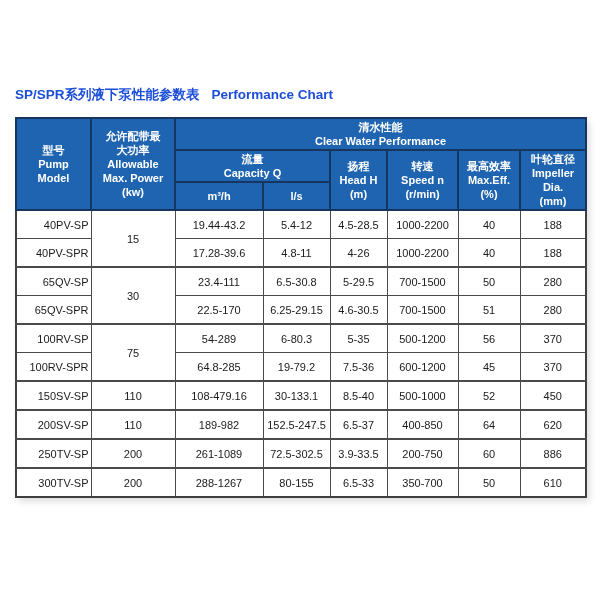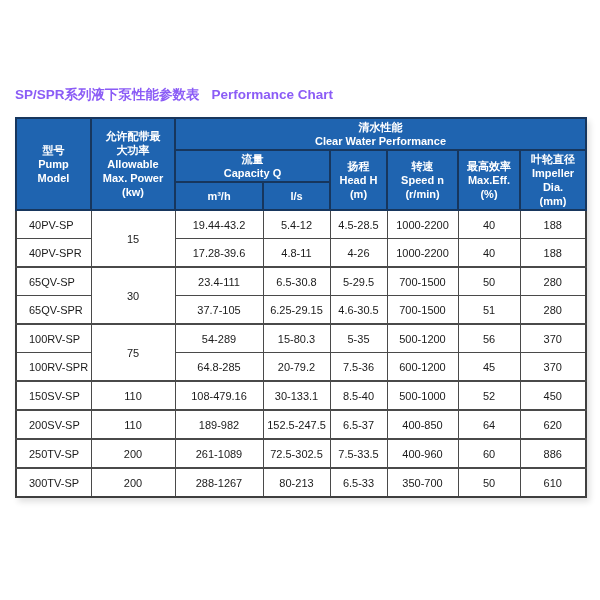--- a/index.html
+++ b/index.html
@@ -12,21 +12,21 @@
   html,body{margin:0;padding:0;}
   body{
     width:600px;height:600px;
     background:var(--page-bg);
     position:relative;
     font-family:"Liberation Sans","DejaVu Sans",sans-serif;
     color:var(--body-text);
   }
   .page-title{
     position:absolute;left:15px;top:86px;
-    font-size:13.5px;font-weight:bold;color:#8b5cf6;
+    font-size:13.5px;font-weight:bold;color:#1d4ed8;
     white-space:nowrap;
   }
   .page-title .title-en{margin-left:12px;}
   table.perf{
     position:absolute;left:15px;top:117px;
     width:570px;
     border-collapse:collapse;
     table-layout:fixed;
     box-shadow:3px 4px 6px rgba(0,0,0,0.12);
   }
@@ -46,21 +46,21 @@
   thead tr.h3{height:28px;}
   tbody td{
     border:1px solid var(--body-border);
     font-size:11px;
     text-align:center;vertical-align:middle;
     height:27px;
     padding:0 2px;
     background:#FFFFFF;
     overflow:hidden;
   }
-  tbody td.model{text-align:left;padding-left:12px;}
+  tbody td.model{text-align:right;padding-left:12px;}
   tbody tr.group-start td{border-top-width:2px;}
 </style>
 </head>
 <body>
 
 <div class="page-title">
   <span class="title-cn">SP/SPR系列液下泵性能参数表</span><span class="title-en">Performance Chart</span>
 </div>
 
 <table class="perf">
@@ -133,41 +133,41 @@
         <td rowspan="2">30</td>
         <td>23.4-111</td>
         <td>6.5-30.8</td>
         <td>5-29.5</td>
         <td>700-1500</td>
         <td>50</td>
         <td>280</td>
       </tr>
       <tr>
         <td class="model">65QV-SPR</td>
-        <td>37.7-105</td>
+        <td>22.5-170</td>
         <td>6.25-29.15</td>
         <td>4.6-30.5</td>
         <td>700-1500</td>
         <td>51</td>
         <td>280</td>
       </tr>
       <tr class="group-start">
         <td class="model">100RV-SP</td>
         <td rowspan="2">75</td>
         <td>54-289</td>
-        <td>15-80.3</td>
+        <td>6-80.3</td>
         <td>5-35</td>
         <td>500-1200</td>
         <td>56</td>
         <td>370</td>
       </tr>
       <tr>
         <td class="model">100RV-SPR</td>
         <td>64.8-285</td>
-        <td>20-79.2</td>
+        <td>19-79.2</td>
         <td>7.5-36</td>
         <td>600-1200</td>
         <td>45</td>
         <td>370</td>
       </tr>
       <tr class="group-start">
         <td class="model">150SV-SP</td>
         <td>110</td>
         <td>108-479.16</td>
         <td>30-133.1</td>
@@ -184,29 +184,29 @@
         <td>6.5-37</td>
         <td>400-850</td>
         <td>64</td>
         <td>620</td>
       </tr>
       <tr class="group-start">
         <td class="model">250TV-SP</td>
         <td>200</td>
         <td>261-1089</td>
         <td>72.5-302.5</td>
-        <td>7.5-33.5</td>
-        <td>400-960</td>
+        <td>3.9-33.5</td>
+        <td>200-750</td>
         <td>60</td>
         <td>886</td>
       </tr>
       <tr class="group-start">
         <td class="model">300TV-SP</td>
         <td>200</td>
         <td>288-1267</td>
-        <td>80-213</td>
+        <td>80-155</td>
         <td>6.5-33</td>
         <td>350-700</td>
         <td>50</td>
         <td>610</td>
       </tr>
     </tbody>
 </table>
 
 </body></html>

